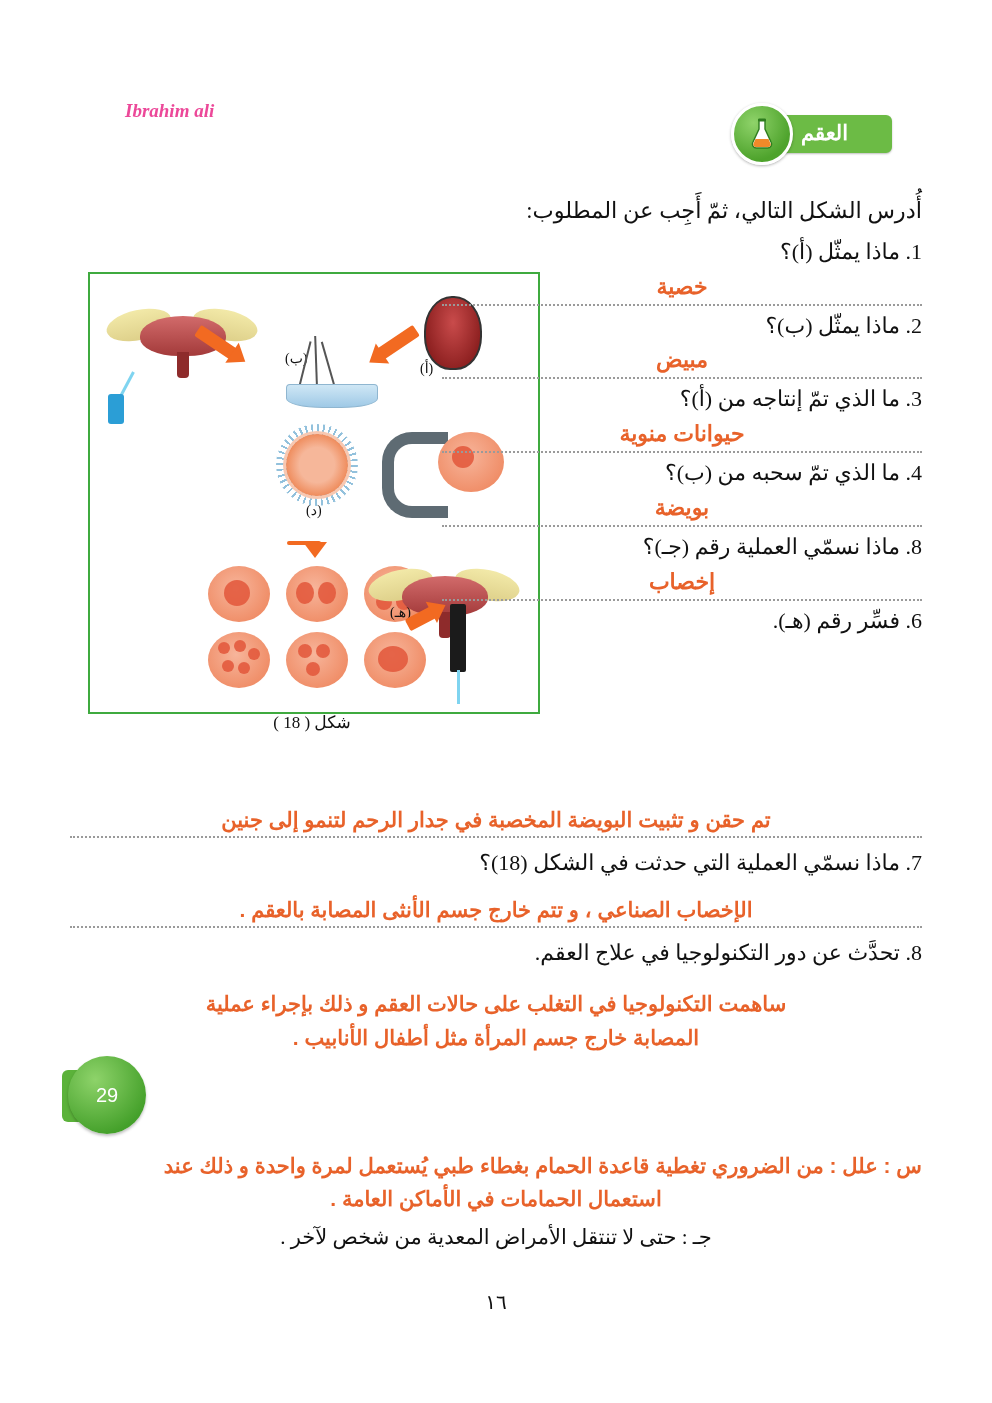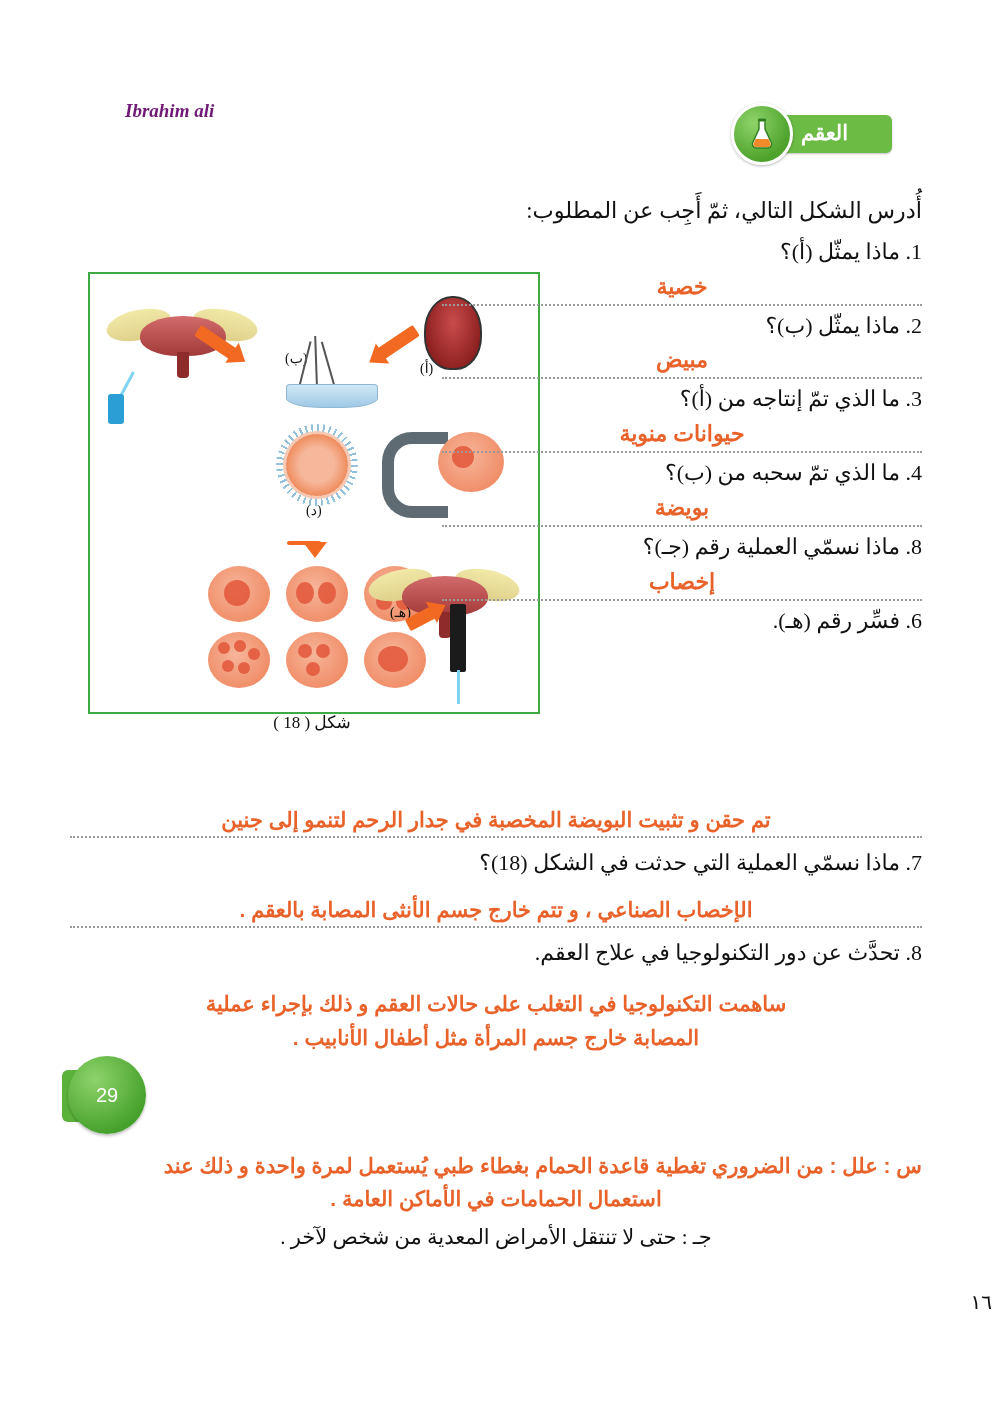--- a/index.html
+++ b/index.html
@@ -12,21 +12,21 @@
     overflow:hidden;
     color:#1a1a1a;
   }
   .page{position:absolute;inset:0;}
 
   
   .author{
     position:absolute;left:125px;top:100px;
     font-family:"Liberation Serif", serif;
     font-weight:bold;font-style:italic;font-size:19px;
-    color:#701a75;
+    color:#ec4899;
     direction:ltr;
   }
   .chapter-tag{
     position:absolute;right:100px;top:103px;
     display:flex;align-items:center;direction:rtl;
   }
   .chapter-pill{
     background:#6cbb45;
     color:#ffffff;
     font-family:"Liberation Sans", sans-serif;
@@ -202,21 +202,21 @@
     font-family:"Liberation Sans", sans-serif;
     font-weight:bold;color:#e8622a;font-size:21px;
     line-height:1.55;letter-spacing:-0.5px;
   }
   .bq.center{text-align:center;}
   .ba{
     font-family:"Liberation Serif", serif;
     font-size:21px;color:#111;text-align:center;margin-top:10px;
   }
   .folio{
-    position:absolute;left:0;right:0;top:1290px;text-align:right;
+    position:absolute;left:0;right:0;top:1290px;text-align:center;
     font-size:20px;color:#111;font-family:"Liberation Serif", serif;
   }
 </style>
 </head>
 <body>
 
 <div class="page">
 
   <div class="author">Ibrahim ali</div>
 

